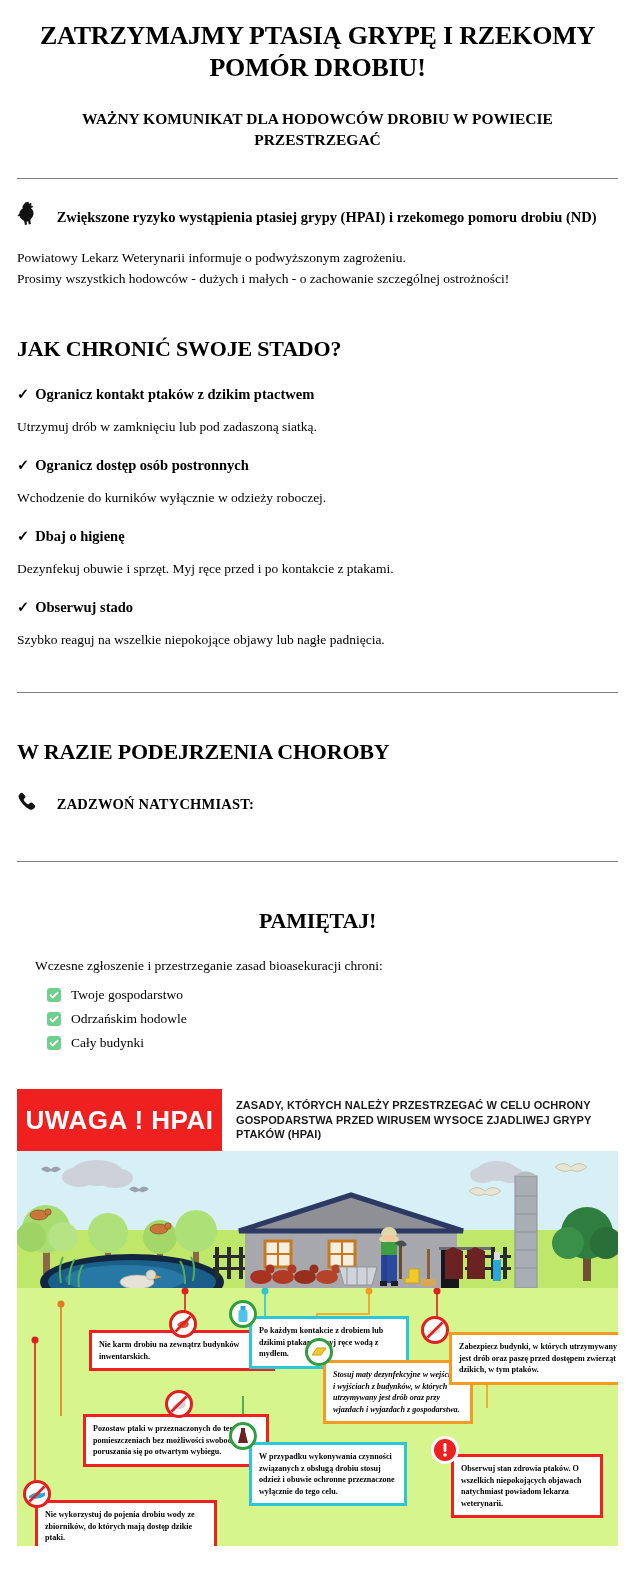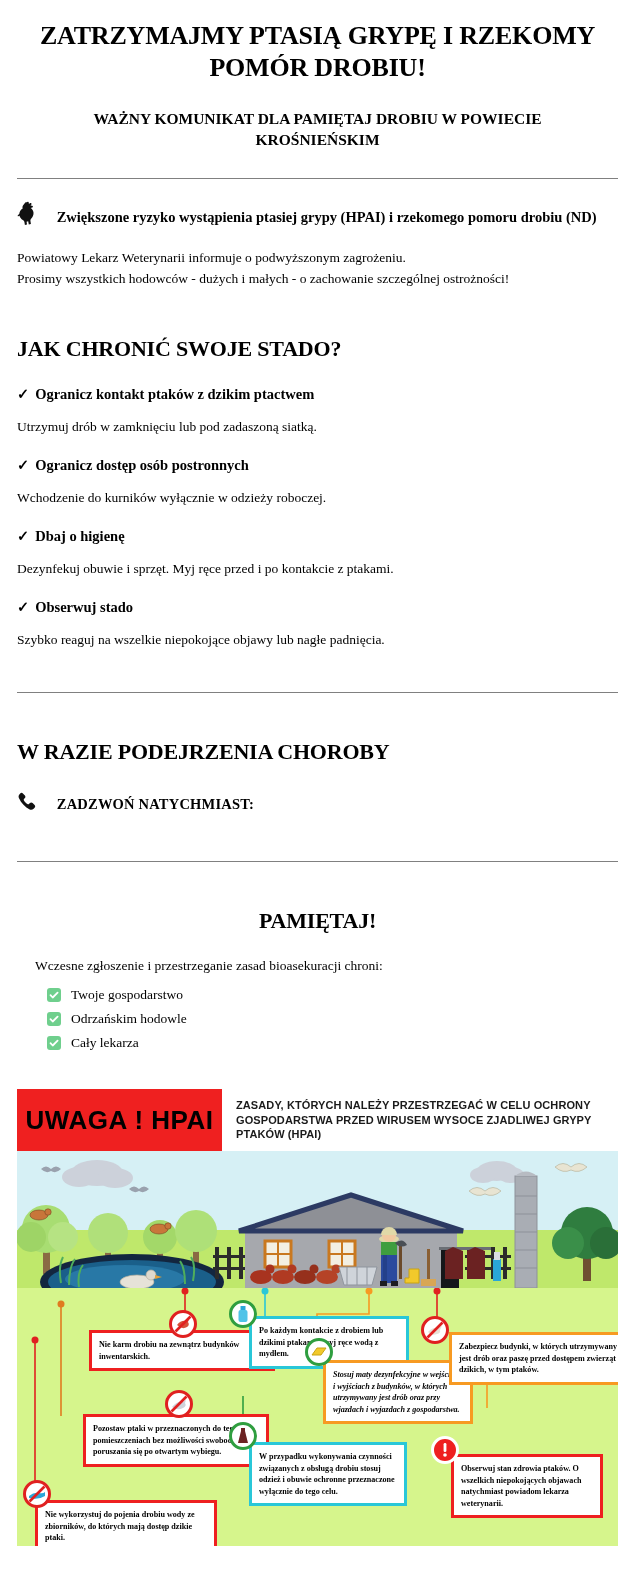--- a/index.html
+++ b/index.html
@@ -138,21 +138,21 @@
     overflow: hidden;
   }
   .ig-header {
     display: flex;
     align-items: stretch;
     background: #ffffff;
     min-height: 62px;
   }
   .ig-badge {
     background: #ef2020;
-    color: #000000;
+    color: #ffffff;
     font-size: 26px;
     font-weight: bold;
     letter-spacing: 0.5px;
     display: flex;
     align-items: center;
     justify-content: center;
     width: 205px;
     flex: 0 0 205px;
   }
   .ig-title {
@@ -198,21 +198,21 @@
   .ico.green  { border: 3px solid #2f9e3f; }
   .ico.excl   { border: 3px solid #ffffff; background:#ee2020; }
   .ico svg, .ico span { display: block; }
 </style>
 </head>
 <body>
 
 <div class="page">
 
   <h1 class="main-title">ZATRZYMAJMY PTASIĄ GRYPĘ I RZEKOMY POMÓR DROBIU!</h1>
-  <h2 class="subtitle">WAŻNY KOMUNIKAT DLA PAMIĘTAJ DROBIU W POWIECIE KROŚNIEŃSKIM</h2>
+  <h2 class="subtitle">WAŻNY KOMUNIKAT DLA HODOWCÓW DROBIU W POWIECIE PRZESTRZEGAĆ</h2>
 
   <hr class="rule">
 
   <section class="alert-block">
     <div class="alert-head">
       <span class="rooster">
         <svg width="22" height="24" viewBox="0 0 22 24">
           <path fill="#111" d="M9.8 1.2c.6-.9 1.9-.6 2 .5l.1 1.2 1.3-.8c.9-.5 1.8.5 1.2 1.3l-.9 1.2 1.6.2c1 .1 1.1 1.5.1 1.8l-1.6.5c1.6 1 2.7 2.6 2.9 4.5.3 2.6-.9 4.6-2.4 6.1-.6.6-.8 1.2-.7 2l.5 3.4-2.1.3-.6-3.2-1.6.6.4 2.8-2.1.3L7.4 21c-.1-.8-.5-1.3-1.2-1.7-2.3-1.3-3.8-3.3-3.9-5.8-.1-2.6 1.3-4.7 3.4-6-.4-.9-.3-2 .3-2.9l1.3-1.9c.4-.6.9-1 1.3-1.5z"></path>
           <path fill="#111" d="M3.3 12.6c-1 .4-2 1-2.6 1.9-.3.4.1.9.6.8 1-.2 1.8-.8 2.4-1.6z"></path>
         </svg>
@@ -291,21 +291,21 @@
             </svg>
         </span>
         <span>Odrzańskim hodowle</span>
       </li>
       <li>
         <span class="green-check">
           <svg width="10" height="10" viewBox="0 0 10 10">
               <path d="M1.5 5.2l2.2 2.3L8.6 2.6" stroke="#ffffff" stroke-width="1.8" fill="none" stroke-linecap="round" stroke-linejoin="round"></path>
             </svg>
         </span>
-        <span>Cały lekarza</span>
+        <span>Cały budynki</span>
       </li>
     </ul>
   </section>
 
   <figure class="infographic" style="margin-left:0;">
 
     <div class="ig-header">
       <div class="ig-badge">UWAGA ! HPAI</div>
       <div class="ig-title">ZASADY, KTÓRYCH NALEŻY PRZESTRZEGAĆ W CELU OCHRONY GOSPODARSTWA PRZED WIRUSEM WYSOCE ZJADLIWEJ GRYPY PTAKÓW (HPAI)</div>
     </div>

